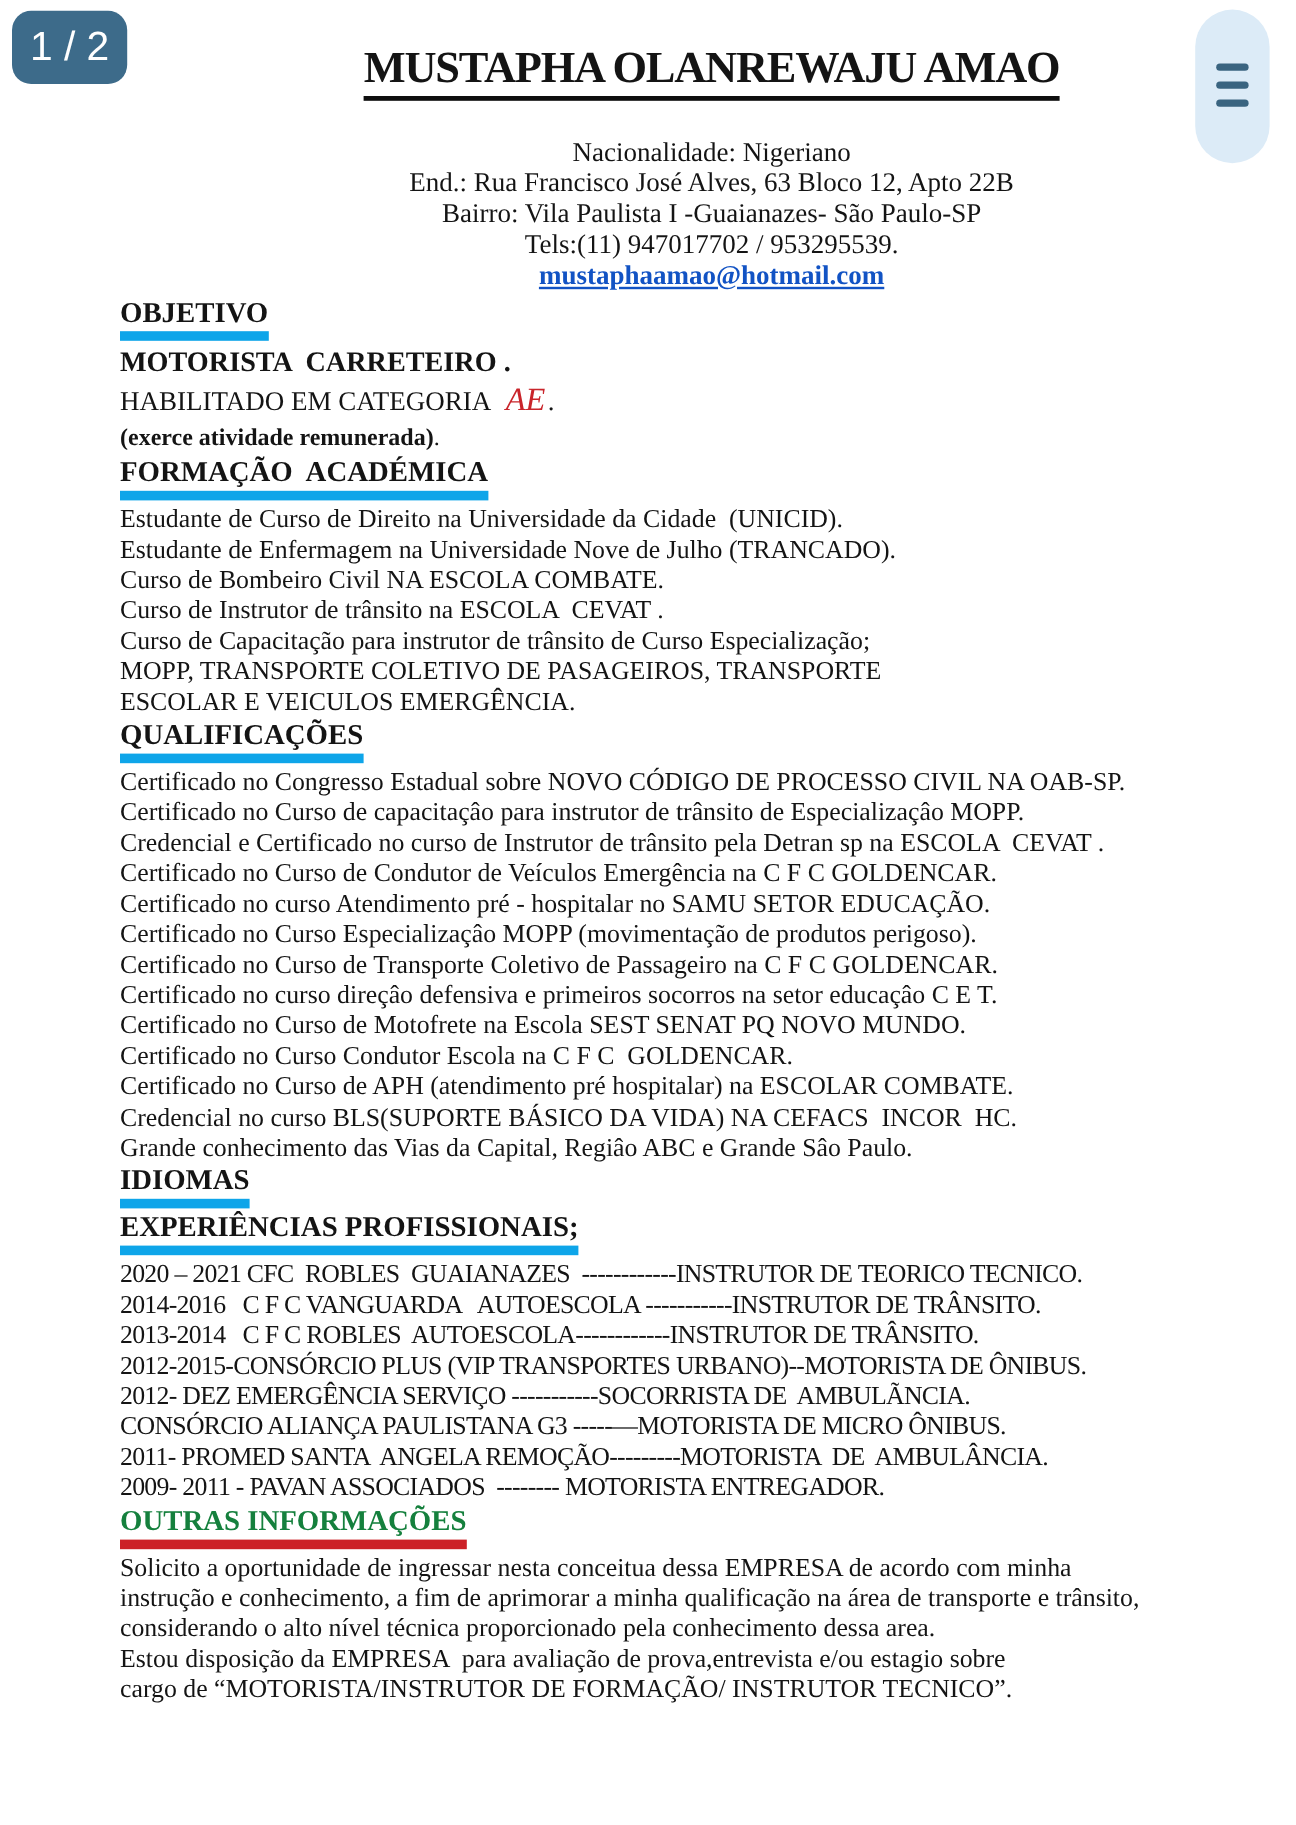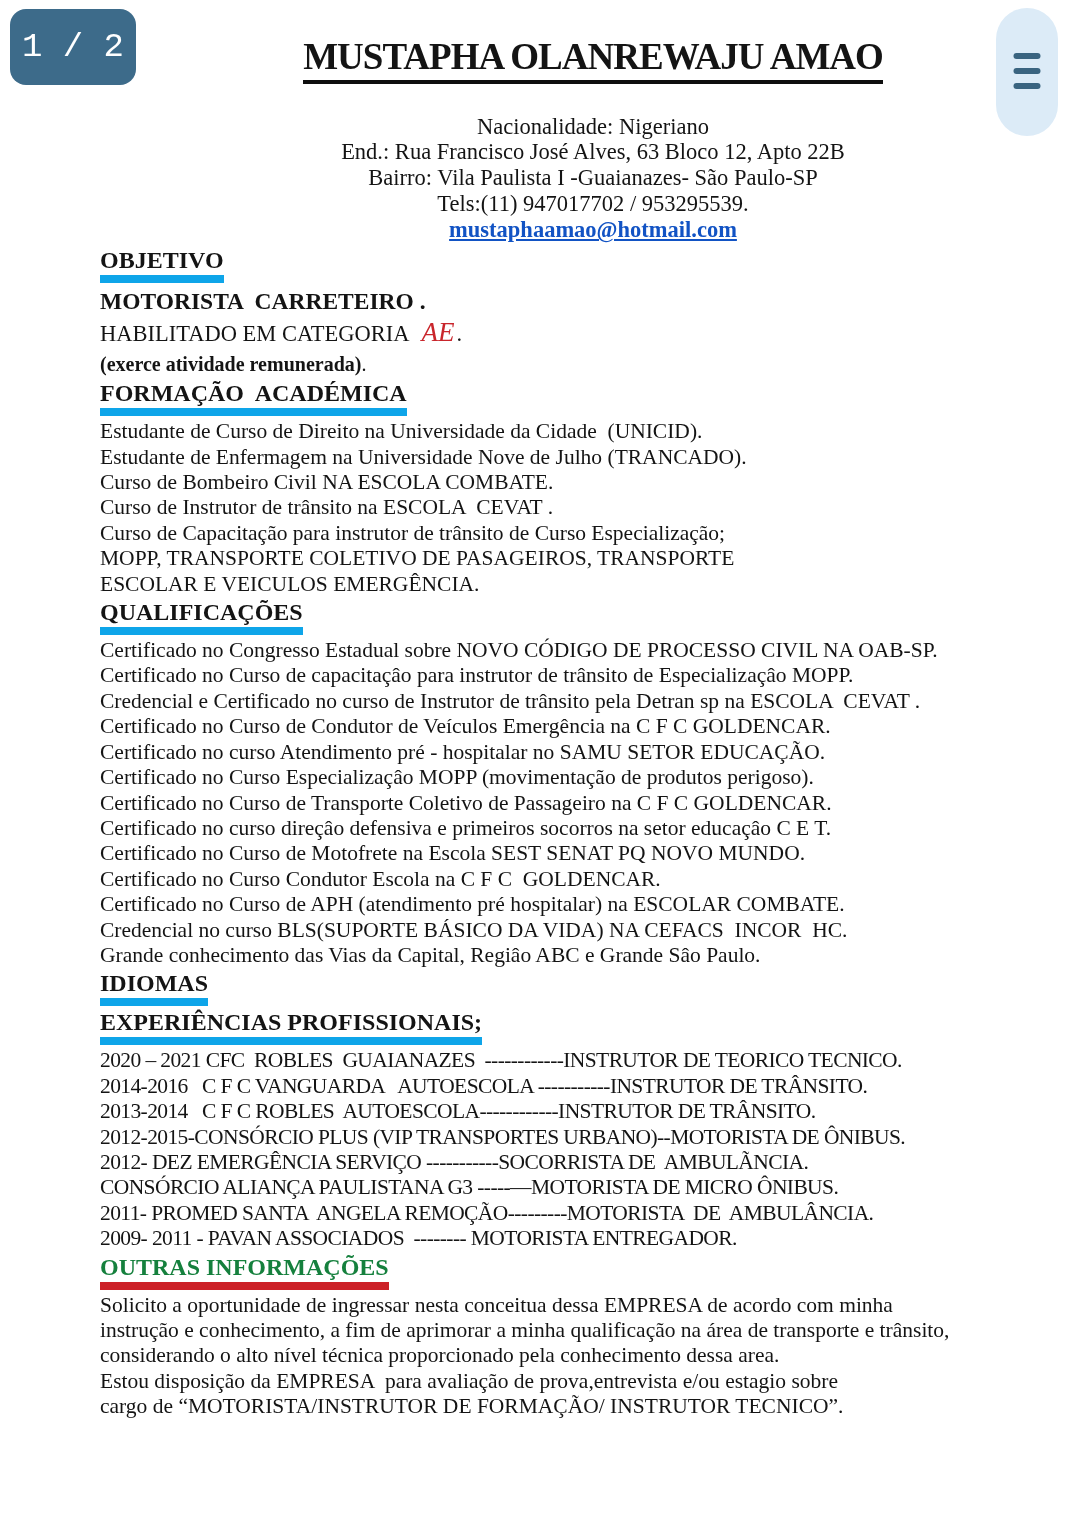--- a/index.html
+++ b/index.html
@@ -8,26 +8,26 @@
     background: #ffffff;
     font-family: "Liberation Serif", serif;
     color: #141414;
     position: relative;
     overflow: hidden;
   }
 
   
   .page-badge {
     position: absolute; left: 10px; top: 9px;
-    min-width: 96px; height: 76px;
+    min-width: 96px; height: 61px;
     background: #3d6b8a;
     border-radius: 16px;
     display: flex; align-items: center; justify-content: center;
     color: #ffffff;
-    font-family: Liberation Mono, monospace;
+    font-family: Liberation Sans, sans-serif;
     font-size: 34px;
     z-index: 5;
     box-sizing: border-box;
     padding: 0 12px;
   }
   .scroll-handle {
     position: absolute; left: 996px; top: 8px;
     width: 62px; height: 128px;
     background: #dcebf7;
     border-radius: 31px;

